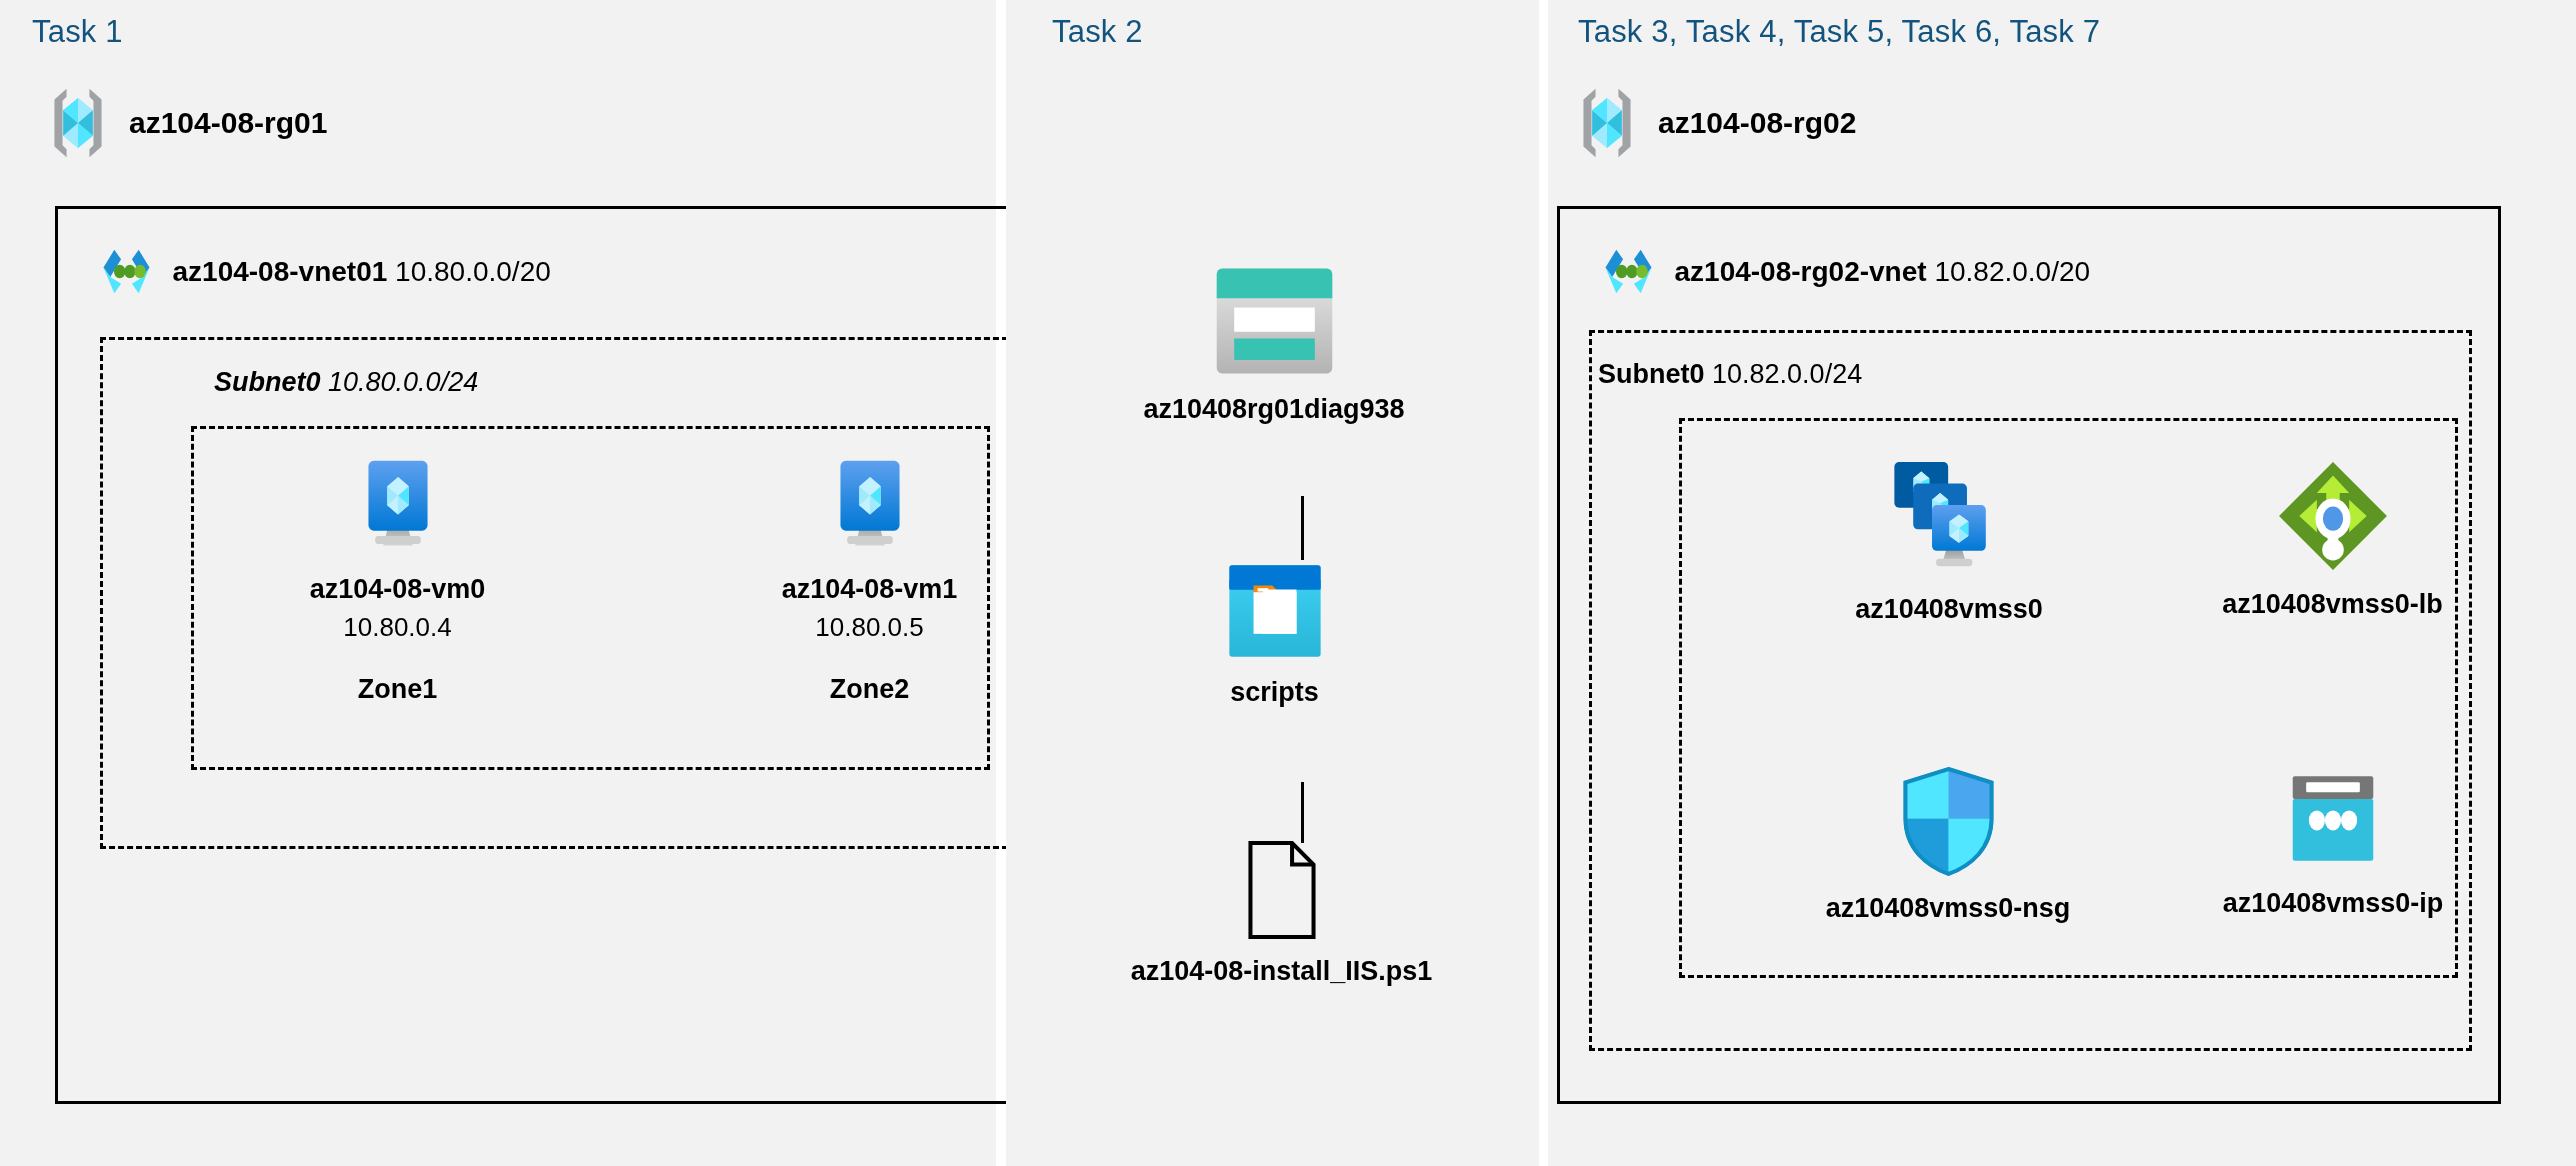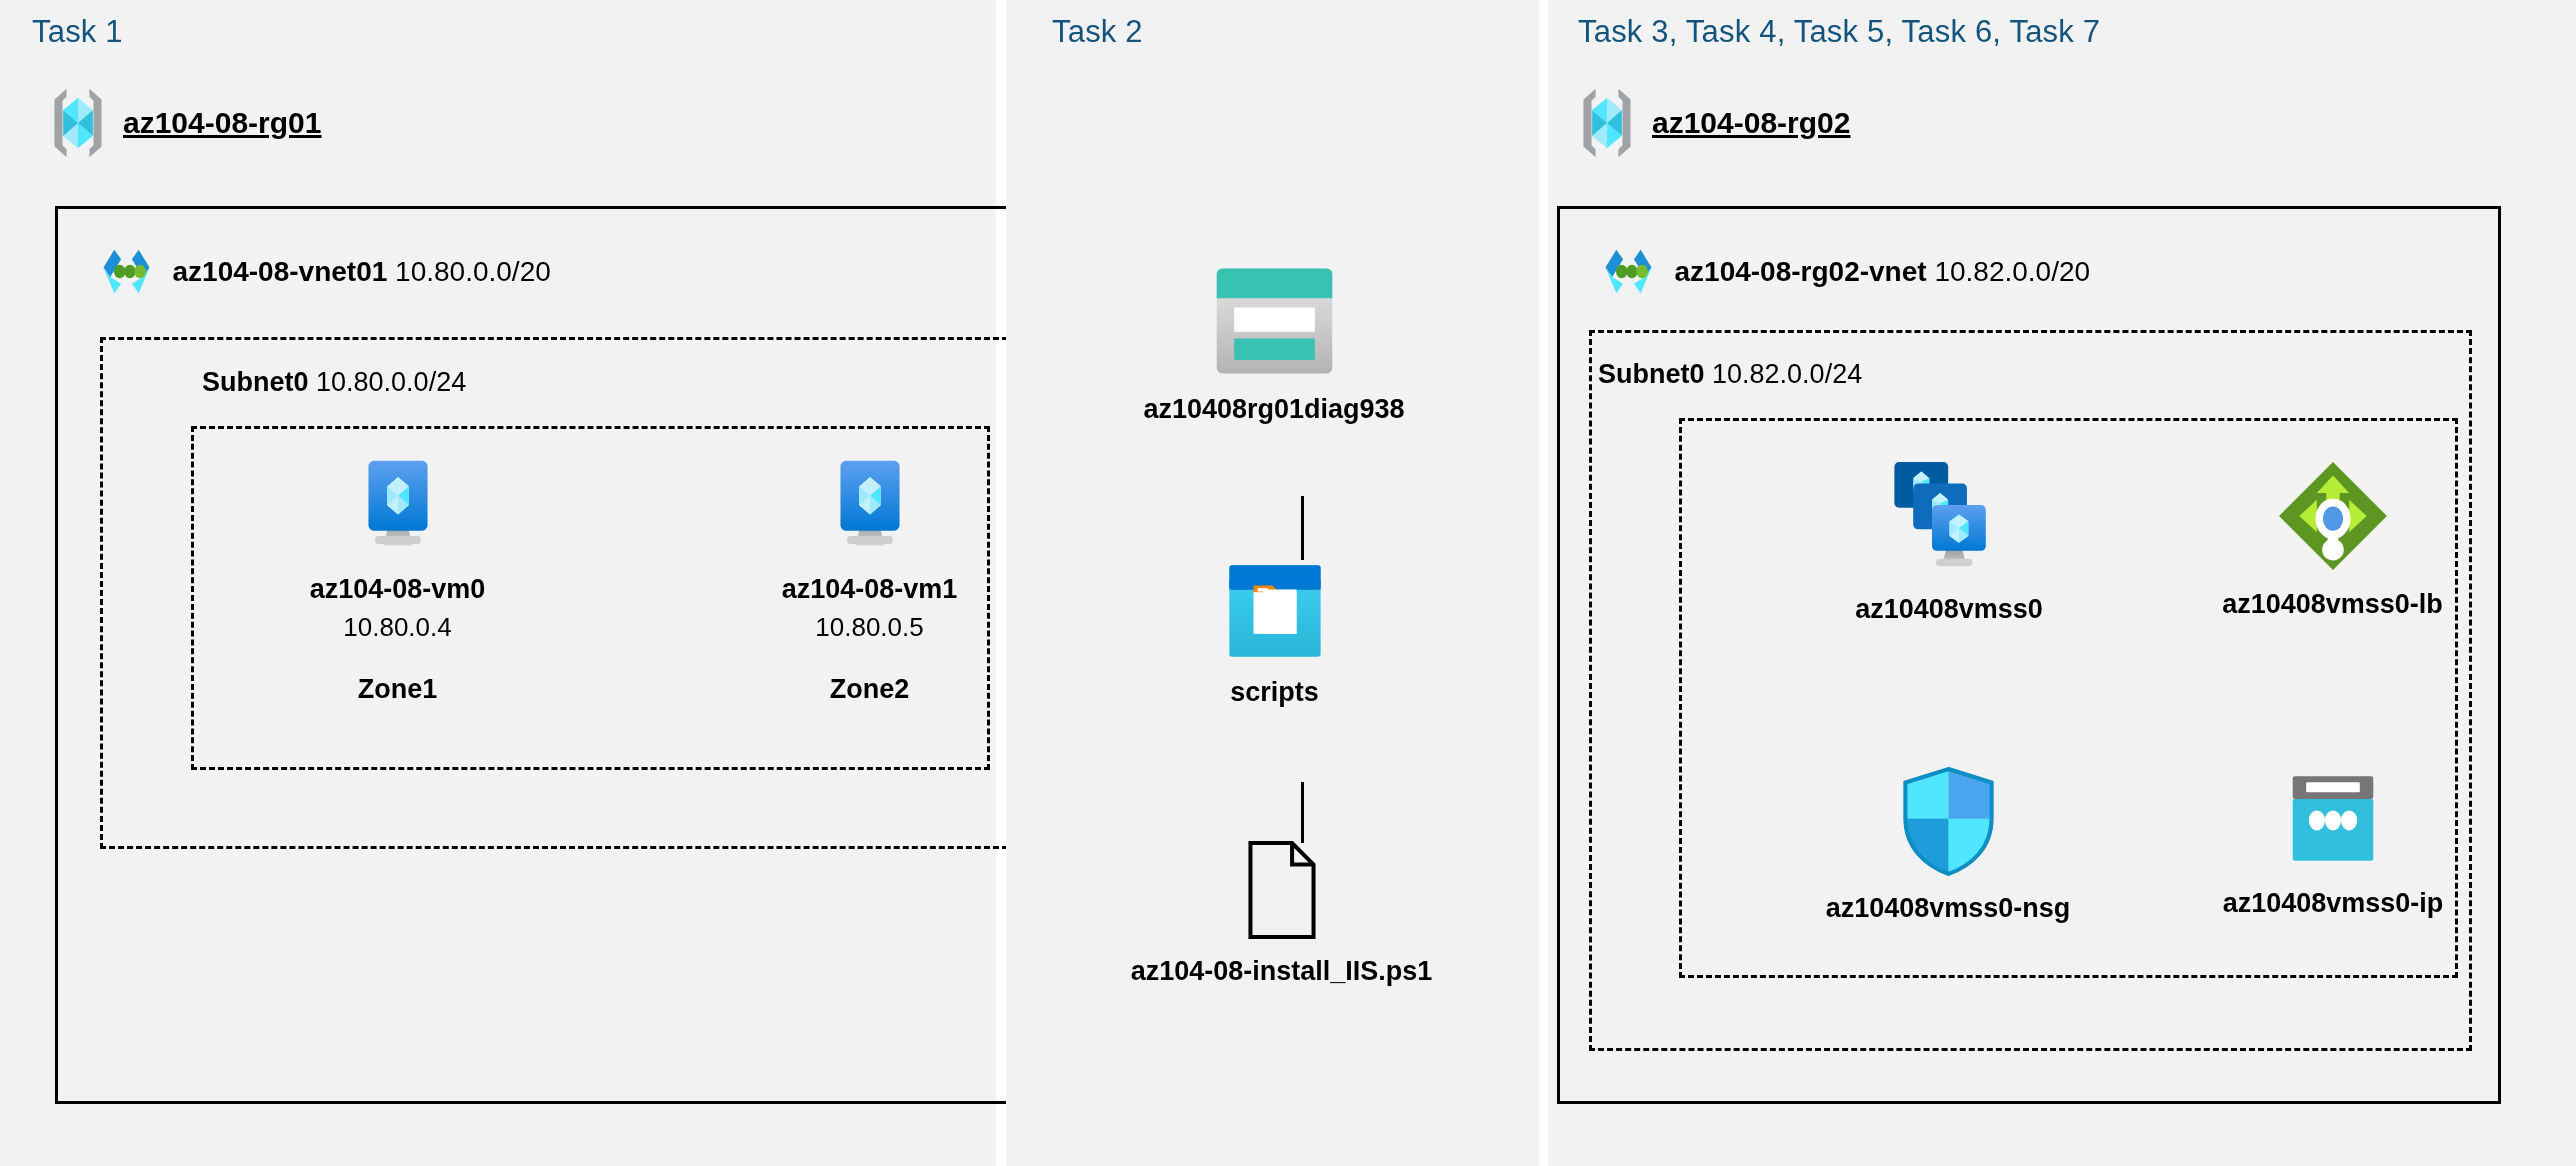--- a/index.html
+++ b/index.html
@@ -11,21 +11,21 @@
   #panel-2{left:1006px;top:0;width:533px;height:1166px;}
   #panel-3{left:1548px;top:0;width:1028px;height:1166px;}
 
   .task-label{position:absolute;color:#13547e;font-weight:normal;
               font-size:31px;letter-spacing:0.2px;white-space:nowrap;}
   #task1-label{left:32px;top:13.5px;}
   #task2-label{left:1052px;top:13.5px;}
   #task3-label{left:1578px;top:13.5px;}
 
   
-  .rg-row{position:absolute;display:flex;align-items:center;gap:16px;text-decoration:underline;}
+  .rg-row{position:absolute;display:flex;align-items:center;gap:22px;}
   #rg1-row{left:49px;top:86px;}
   #rg2-row{left:1578px;top:86px;}
   .rg-name{font-size:30px;font-weight:bold;color:#000;white-space:nowrap;}
 
   
   .vnet-box{position:absolute;border:3.4px solid #000;background:transparent;box-sizing:border-box;}
   #vnet1-box{left:55px;top:206px;width:1443px;height:898px;}
   #vnet2-box{left:1557px;top:206px;width:944px;height:898px;}
 
   
@@ -40,21 +40,21 @@
   .inline-label b{font-weight:bold;}
   .inline-label .cidr{font-weight:normal;}
 
   
   .vnet-title{position:absolute;display:flex;align-items:center;gap:13.5px;text-align:right;}
   #vnet1-title{left:94px;top:239px;}
   #vnet2-title{left:1596px;top:239px;}
   .vnet-name{font-size:28px;white-space:nowrap;}
   .vnet-name b{font-weight:bold;}
 
-  #subnet1-label{left:202px;top:367px;}
+  #subnet1-label{left:214px;top:367px;font-style:italic;}
   #subnet2-label{left:1598px;top:359px;}
 
   
   .node{position:absolute;display:flex;flex-direction:column;align-items:center;}
   .node .nm{font-size:27px;font-weight:bold;color:#000;margin-top:15px;white-space:nowrap;text-align:center;}
   .node .sub{font-size:26px;color:#000;margin-top:6.7px;white-space:nowrap;text-align:center;}
   .node .zn{font-size:27px;font-weight:bold;color:#000;margin-top:31px;white-space:nowrap;}
 
   #vm0{left:283px;top:458px;width:229px;}
   #vm1{left:755px;top:458px;width:229px;}

